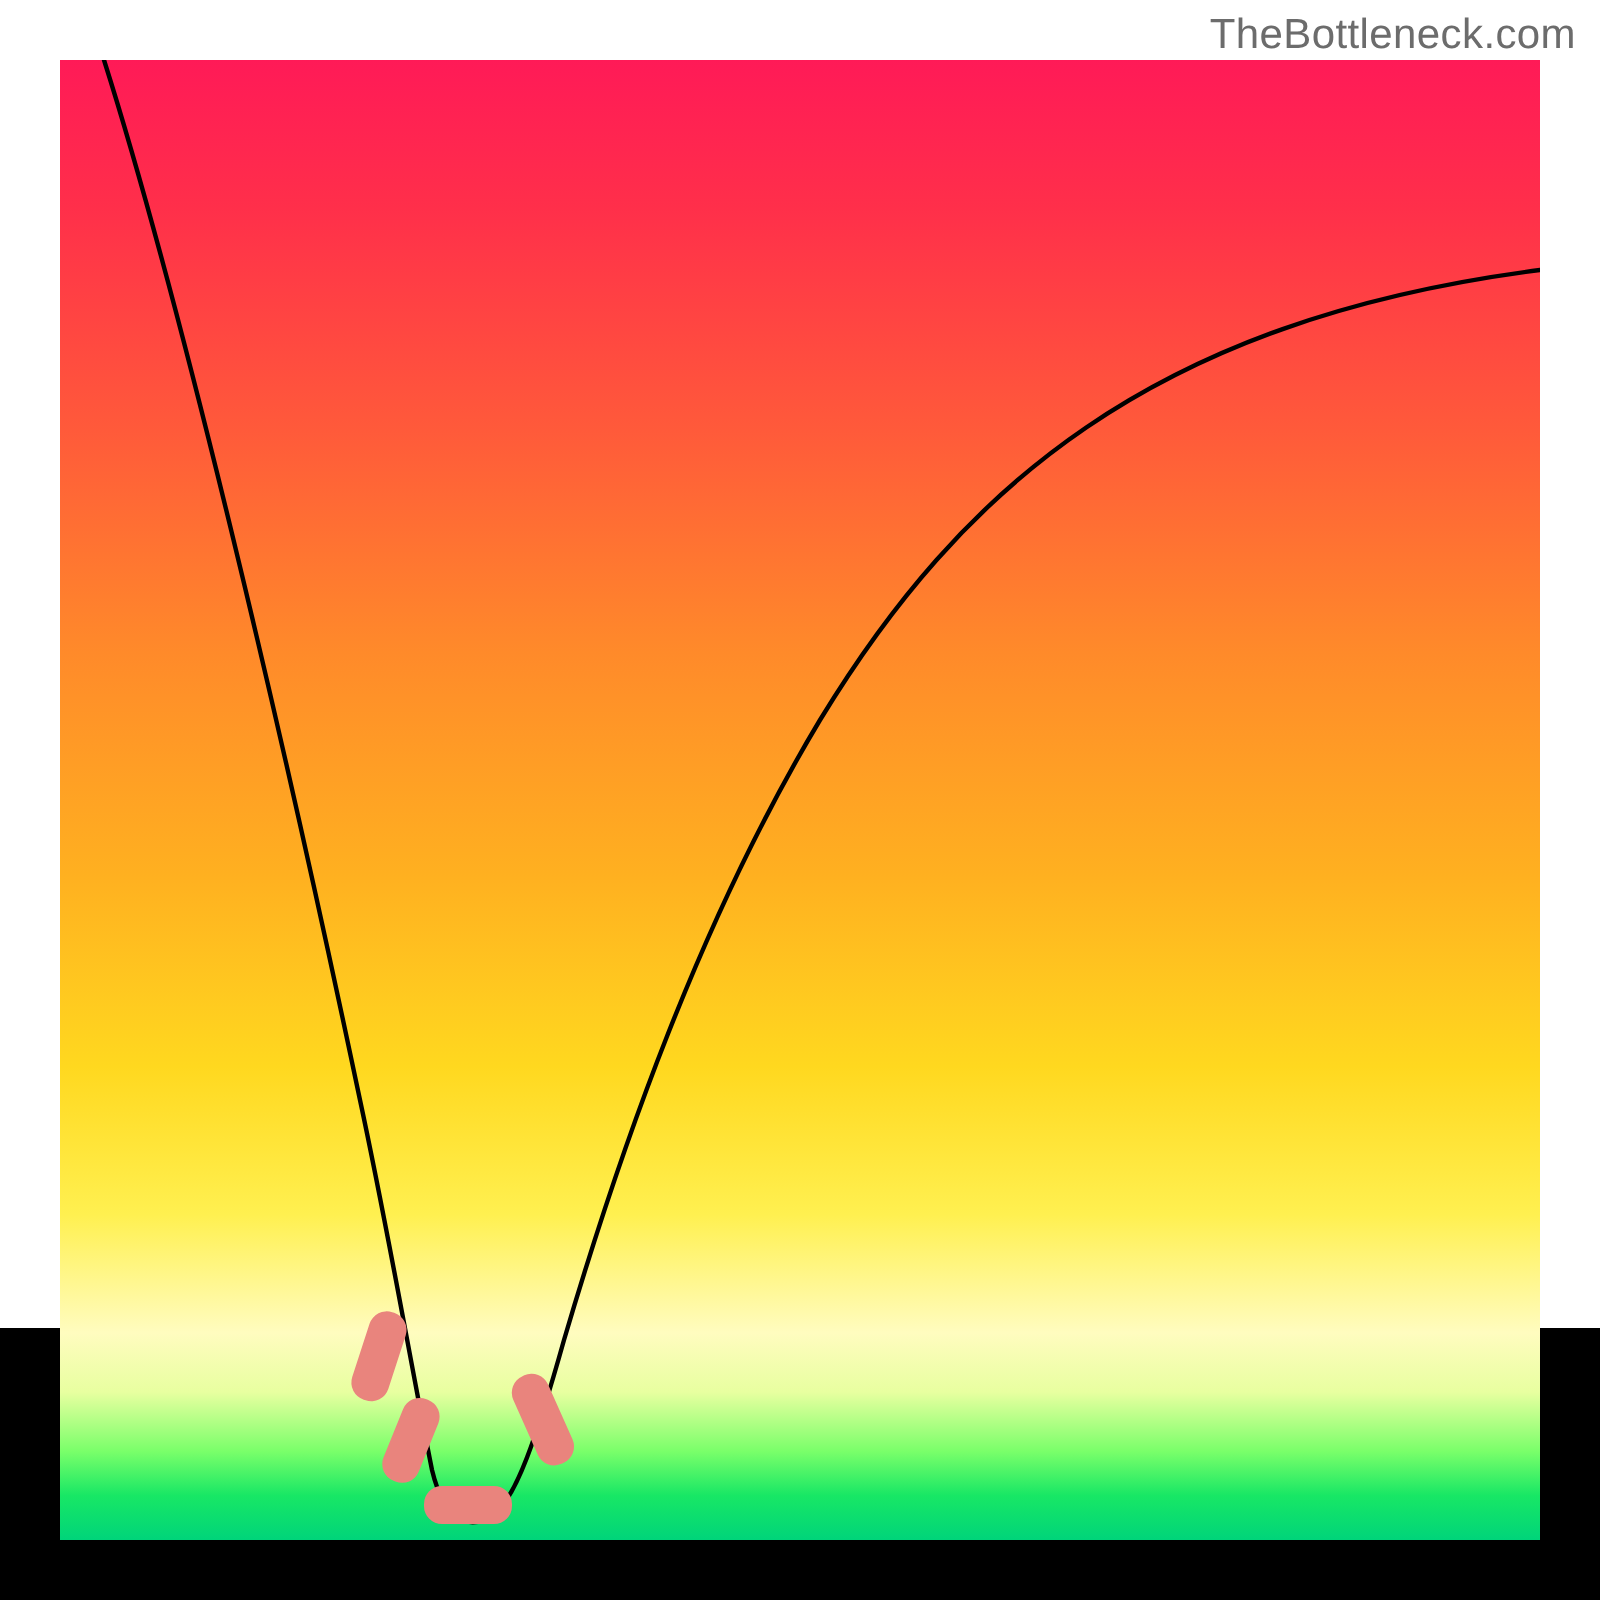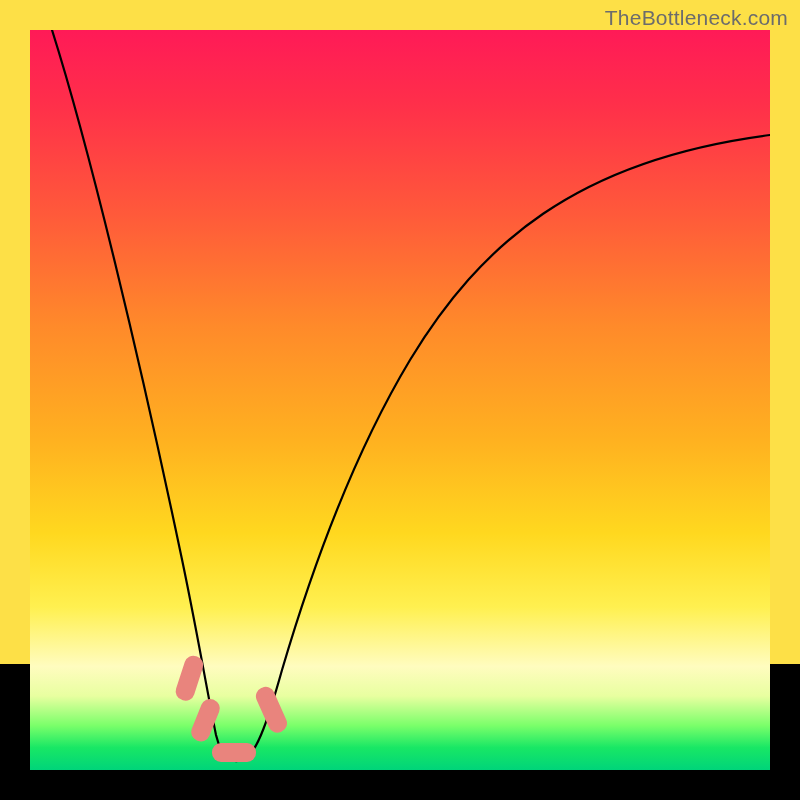--- a/index.html
+++ b/index.html
@@ -8,21 +8,21 @@
     width: 800px;
     height: 800px;
     background: #000;
     overflow: hidden;
     font-family: Arial, Helvetica, sans-serif;
   }
   .outer {
     position: relative;
     width: 800px;
     height: 664px;
-    background: #fde047;
+    background: #ffffff;
   }
   .plot {
     position: absolute;
     left: 30px;
     top: 30px;
     width: 740px;
     height: 740px;
     
     background: linear-gradient(
       to bottom,

